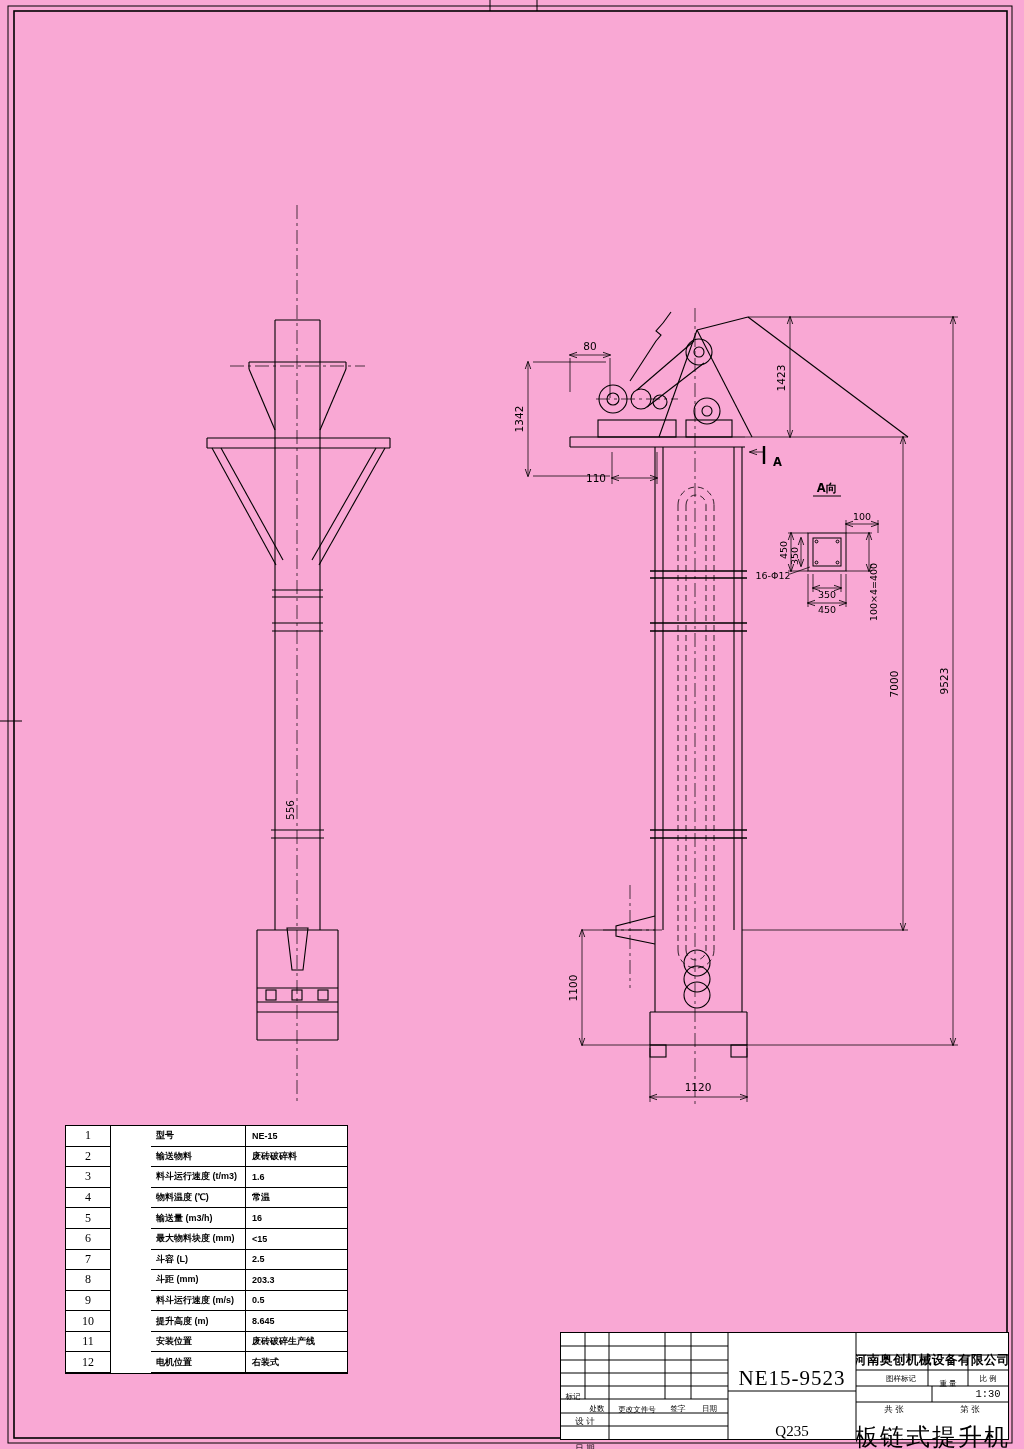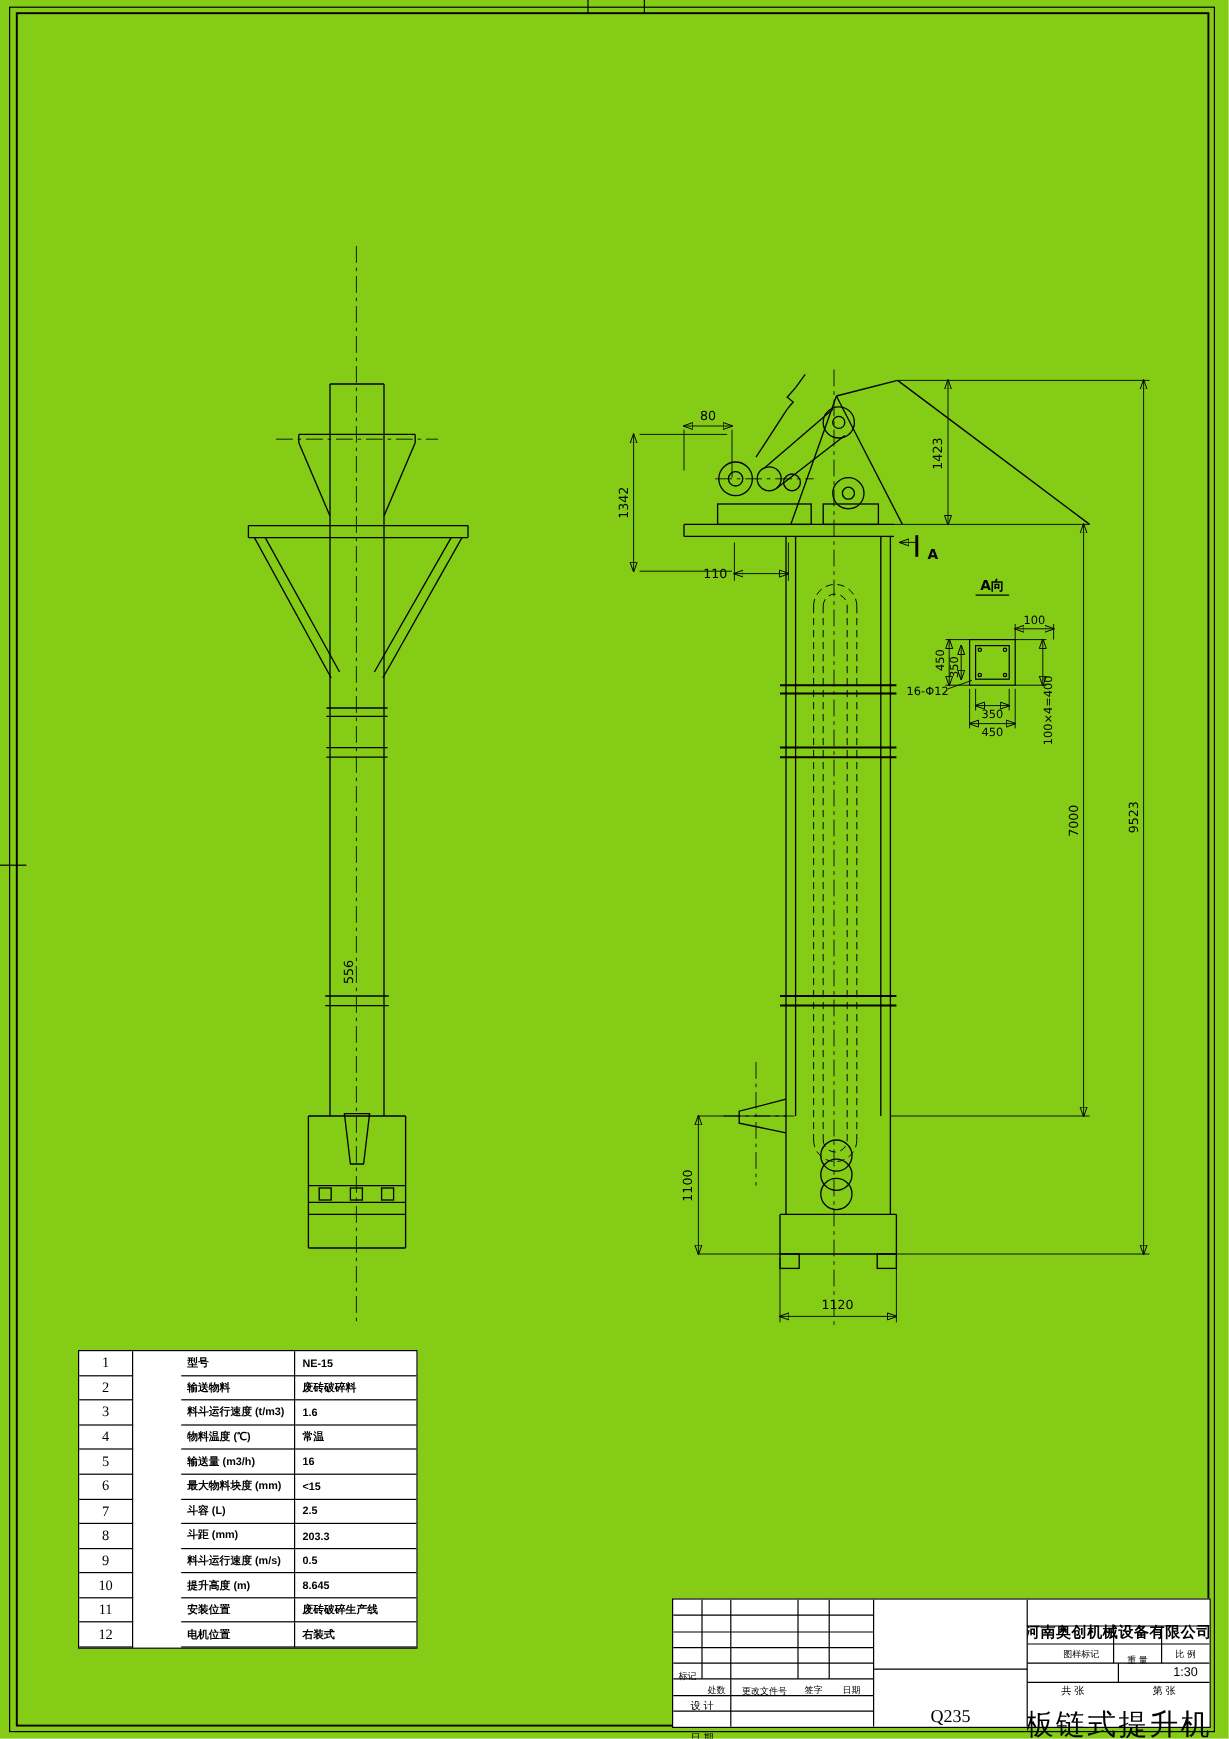--- a/index.html
+++ b/index.html
@@ -1,16 +1,16 @@
 <!DOCTYPE html>
 <html><head>
 <meta charset="utf-8">
 <style>
   html,body{margin:0;padding:0;background:#fff;}
-  .sheet{position:relative;width:1024px;height:1449px;background:#84cc16;overflow:hidden;
+  .sheet{position:relative;width:1024px;height:1449px;background:#f9a8d4;overflow:hidden;
          font-family:"Liberation Sans",sans-serif;color:#000;}
   .sheet svg{position:absolute;left:0;top:0;}
   svg line,svg rect,svg circle,svg path,svg polyline{stroke:#000;fill:none;}
   svg text{stroke:none;fill:#000;font-family:"DejaVu Sans",sans-serif;}
   .cl{stroke-dasharray:14 4 3 4;stroke-width:.7;}
   .hid{stroke-dasharray:6 4;stroke-width:.8;}
   .thin{stroke-width:.75;}
   .dim{font-size:10.5px;}
   .dims{font-size:9.5px;}
   .lbl{font-size:11.5px;font-weight:bold;}
@@ -25,21 +25,21 @@
   .spec-table .name{padding-left:5px;font-size:9px;font-weight:bold;margin-left:40px;}
   .spec-table .val{padding-left:6px;font-size:9px;font-weight:bold;border-right:none;}
 
   
   .title-block{position:absolute;left:560px;top:1332px;width:447px;height:106px;
       border:1.6px solid #000;background:#fff;}
   .tb-cell{position:absolute;display:flex;align-items:center;justify-content:center;
       overflow:hidden;white-space:nowrap;margin-top:16px;}
   .f7{font-size:7.5px;}
   .f8{font-size:8.5px;}
-  .f10{font-size:10.5px;}
+  .f10{font-size:10.5px;font-family:Liberation Mono, monospace;}
   .big-serif{font-family:"Liberation Serif",serif;font-size:21px;letter-spacing:1px;}
   .mid-serif{font-family:"Liberation Serif",serif;font-size:15px;}
   .company{font-size:12.5px;font-weight:bold;letter-spacing:.5px;}
   .product{font-family:"Liberation Serif",serif;font-size:24px;letter-spacing:2px;}
 </style>
 </head>
 <body>
 
 <div class="sheet">
 
@@ -312,20 +312,21 @@
         <line x1="371" y1="53" x2="371" y2="69"></line>
       </g>
     </svg>
     <div class="tb-cell f7" style="left:0;top:41px;width:24px;height:13px">标记</div>
     <div class="tb-cell f7" style="left:24px;top:53px;width:24px;height:13px">处数</div>
     <div class="tb-cell f7" style="left:48px;top:53px;width:56px;height:16px">更改文件号</div>
     <div class="tb-cell f7" style="left:104px;top:53px;width:26px;height:13px">签字</div>
     <div class="tb-cell f7" style="left:130px;top:53px;width:37px;height:13px">日期</div>
     <div class="tb-cell f8" style="left:0;top:66px;width:48px;height:14px">设 计</div>
     <div class="tb-cell f8" style="left:0;top:93px;width:48px;height:13px">日 期</div>
+    <div class="tb-cell big-serif" style="left:167px;top:0;width:128px;height:58px">NE15-9523</div>
     <div class="tb-cell mid-serif" style="left:167px;top:58px;width:128px;height:48px">Q235</div>
     <div class="tb-cell company" style="left:295px;top:0;width:152px;height:22px">河南奥创机械设备有限公司</div>
     <div class="tb-cell f7" style="left:295px;top:22px;width:90px;height:15px">图样标记</div>
     <div class="tb-cell f7" style="left:367px;top:22px;width:40px;height:25px">重 量</div>
     <div class="tb-cell f7" style="left:407px;top:22px;width:40px;height:15px">比 例</div>
     <div class="tb-cell f10" style="left:407px;top:37px;width:40px;height:16px">1:30</div>
     <div class="tb-cell f8" style="left:295px;top:53px;width:76px;height:16px">共 张</div>
     <div class="tb-cell f8" style="left:371px;top:53px;width:76px;height:16px">第 张</div>
     <div class="tb-cell product" style="left:295px;top:69px;width:152px;height:37px">板链式提升机</div>
   </div>

